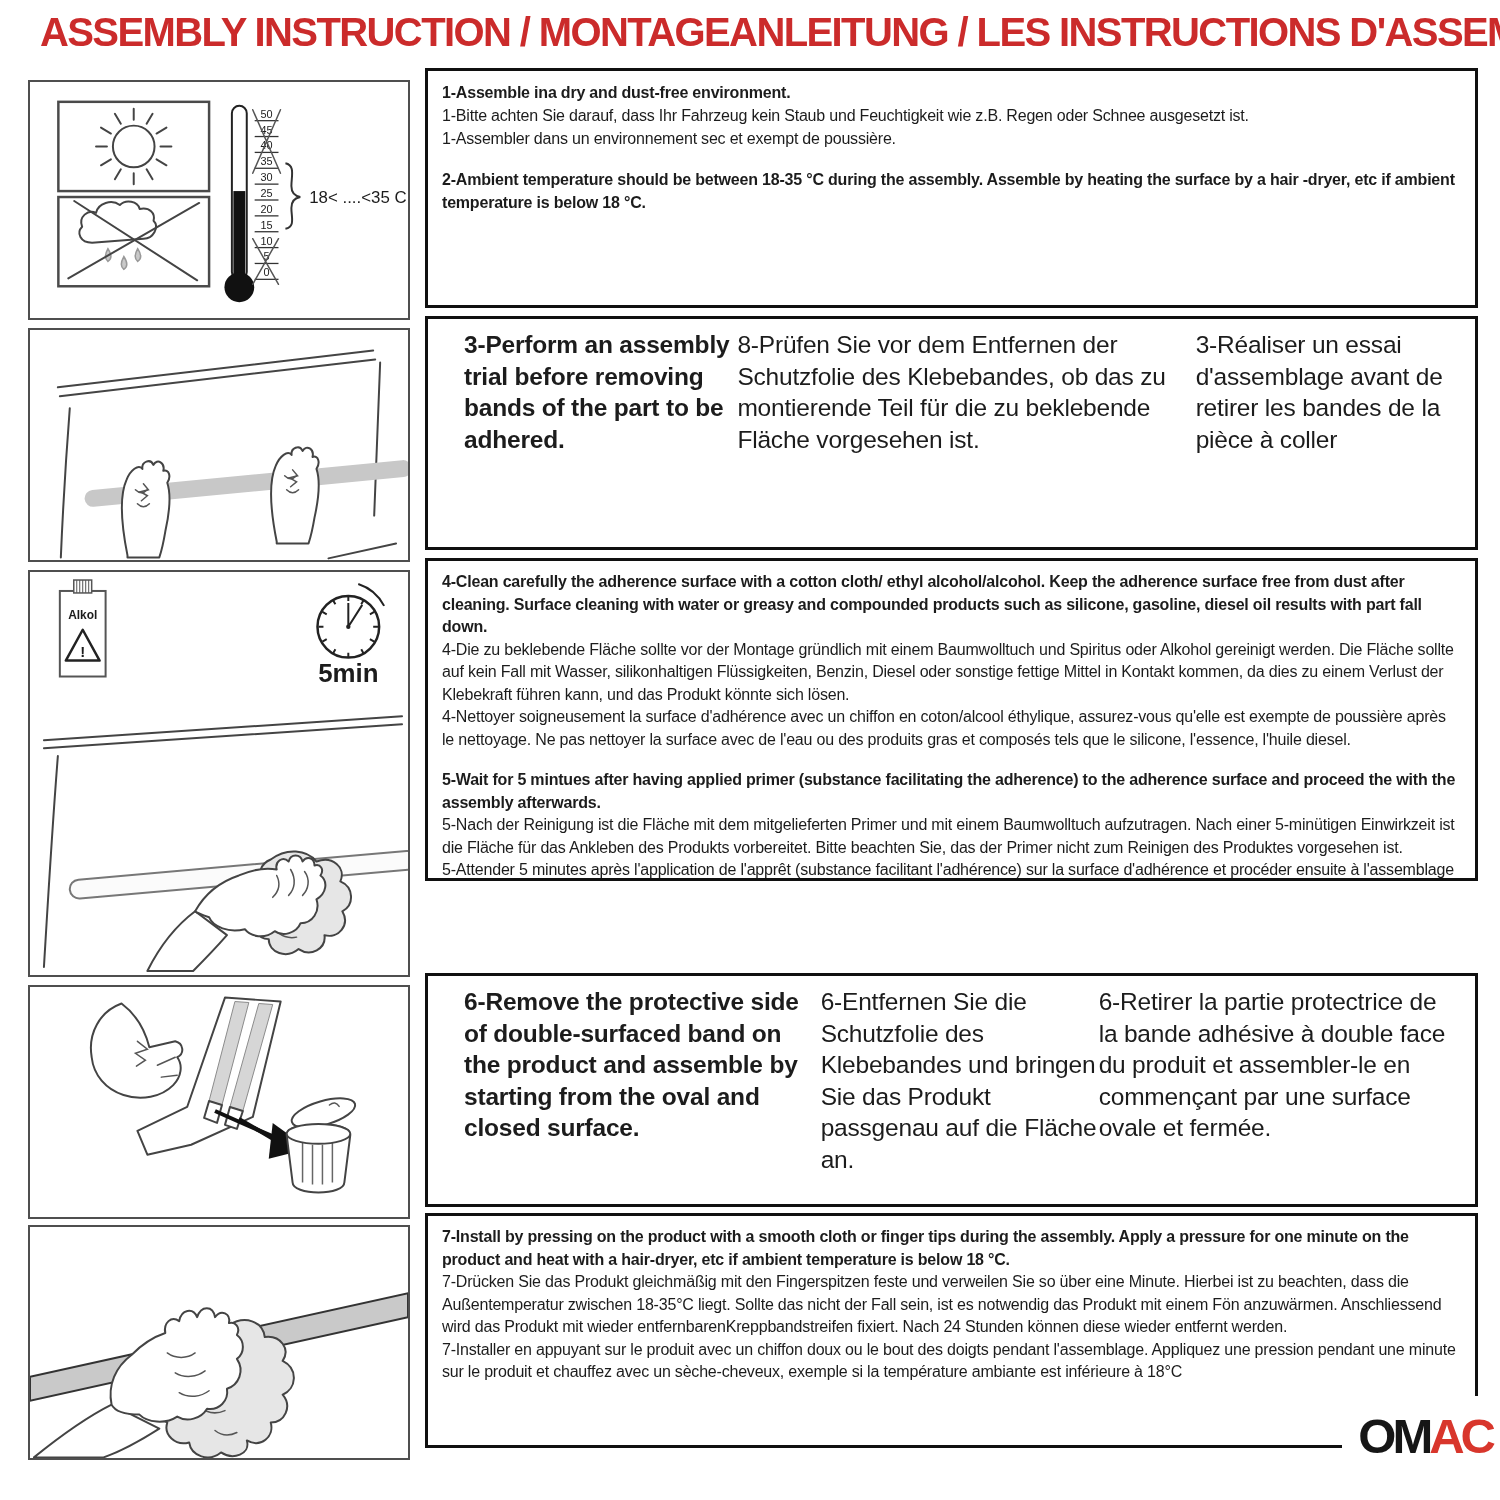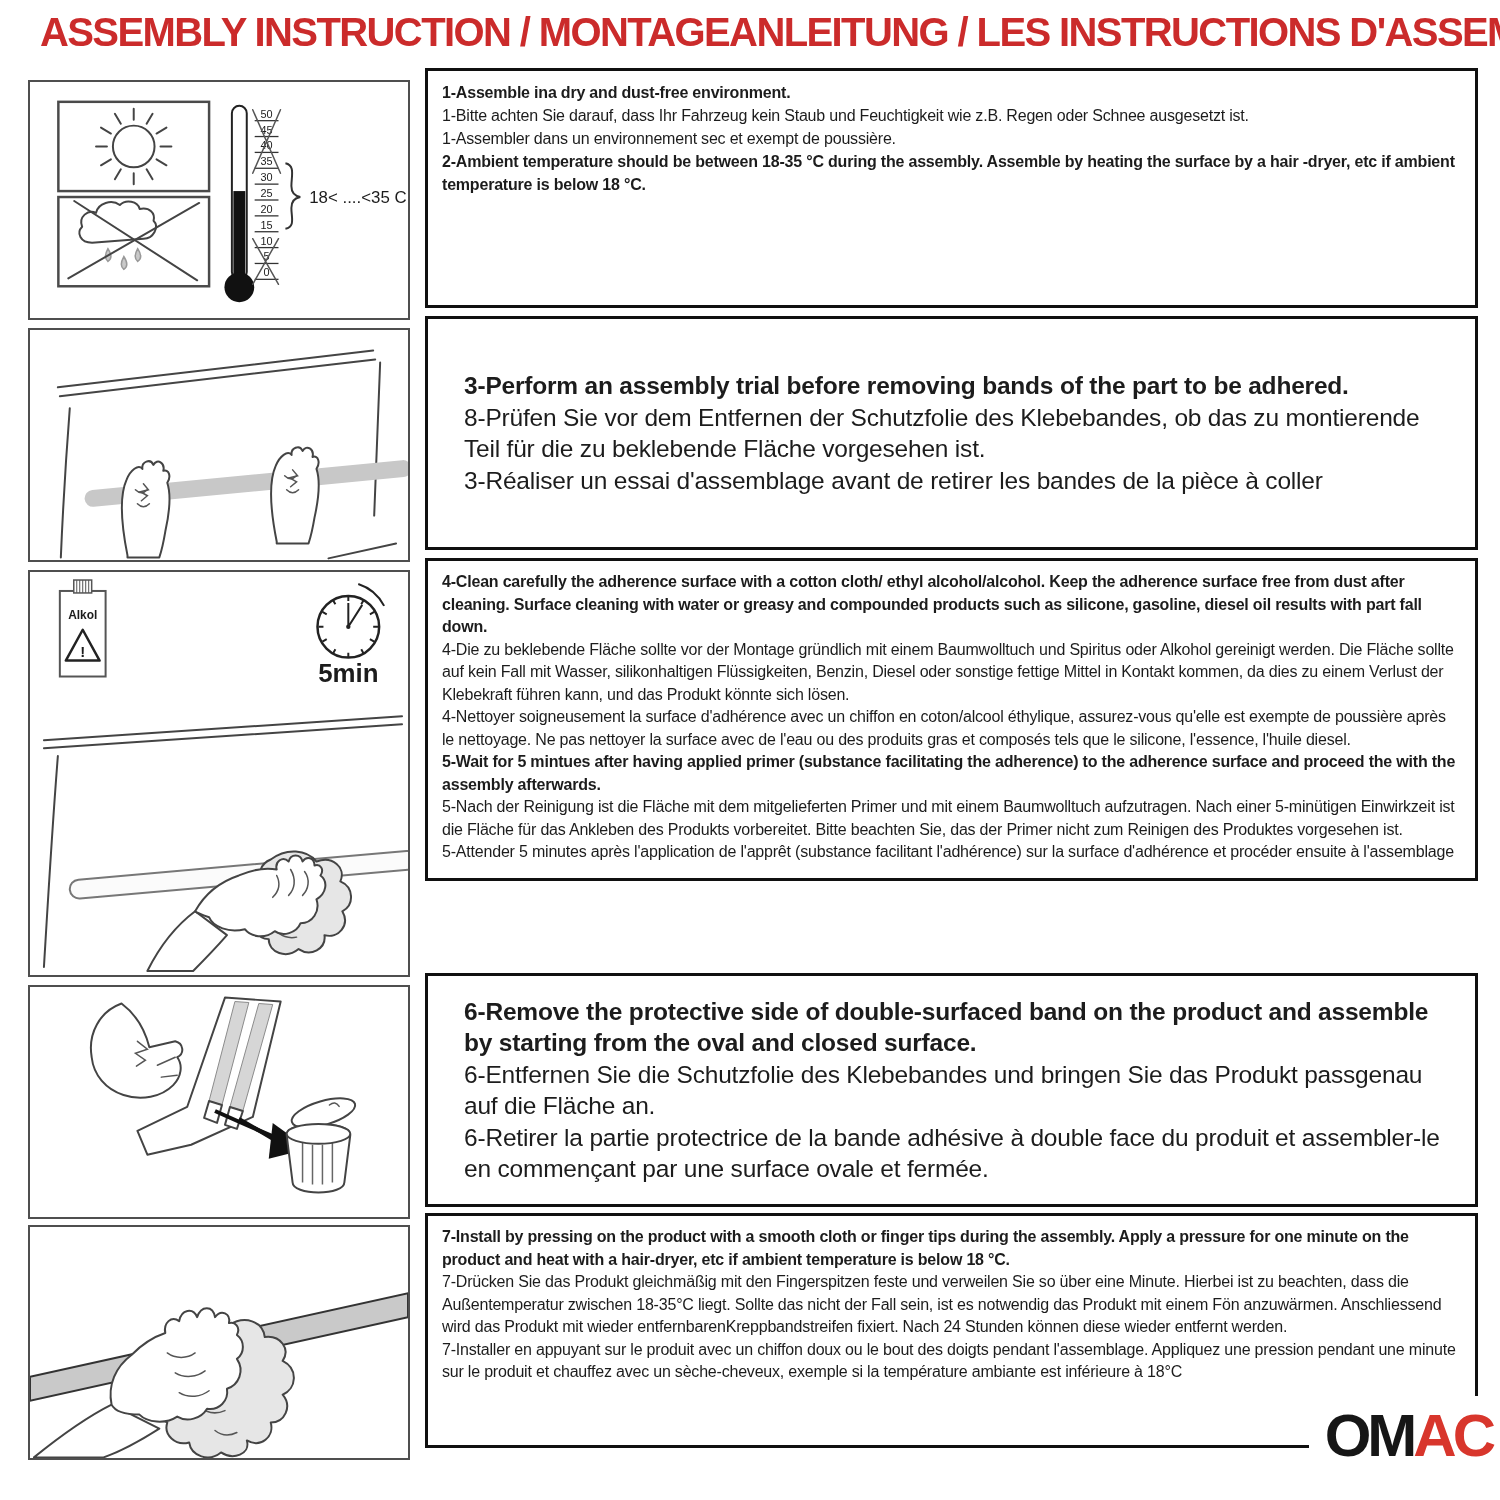--- a/index.html
+++ b/index.html
@@ -9,35 +9,35 @@
   .title { position:absolute; left:40px; top:10px; font-size:40px; font-weight:700;
            letter-spacing:-1.6px; color:#cb2b2b; white-space:nowrap; }
 
   .row { position:absolute; left:0; width:1500px; }
   .illus { position:absolute; left:28px; width:382px; border:2px solid #4f4f4f; background:#fff; overflow:hidden;margin-top:12px; }
   .illus svg { display:block; width:100%; height:100%; }
   .textbox { position:absolute; left:425px; width:1053px; border:3px solid #101010;
              background:#fff; padding:10px 14px; overflow:hidden; }
   .textbox p { font-size:16px; line-height:23px; letter-spacing:-0.2px; }
   .textbox p.b { font-weight:700; }
-  .textbox p.gap { }
-  .textbox.big { display:flex; flex-direction:column; justify-content:center;padding-left:36px; }
+  .textbox p.gap { margin-top:18px; }
+  .textbox.big { display:flex; flex-direction:row; justify-content:center;padding-left:36px; }
   .textbox.big p { font-size:24.5px; line-height:31.5px; }
   .textbox.mid p { line-height:22.5px; }
 
   svg text { font-family:"Liberation Sans", sans-serif; fill:#1c1c1c; }
   .ln { fill:none; stroke:#444; stroke-width:2; stroke-linecap:round; stroke-linejoin:round; }
   .lnthin { fill:none; stroke:#555; stroke-width:1.5; stroke-linecap:round; }
   .frame { fill:#fff; stroke:#4a4a4a; stroke-width:2.5; }
   .white { fill:#fff; stroke:#444; stroke-width:2; stroke-linejoin:round; }
   .grayfill { fill:#d6d6d6; stroke:#8a8a8a; stroke-width:1; }
   .cloth { fill:#e6e6e6; stroke:#444; stroke-width:2; stroke-linejoin:round; }
 
   .logo { position:absolute; right:6px; top:1396px; background:#fff; padding:0 2px 0 16px;
-          font-weight:700; font-size:60px; letter-spacing:-4px; line-height:80px; white-space:nowrap; }
+          font-weight:700; font-size:49px; letter-spacing:-4px; line-height:80px; white-space:nowrap; }
   .logo .lb { color:#161616; }
   .logo .lr { color:#d8362c; }
 </style>
 </head>
 <body>
 
 <h1 class="title">ASSEMBLY INSTRUCTION / MONTAGEANLEITUNG / LES INSTRUCTIONS D'ASSEMBLAGE</h1>
 
 <section class="row" style="top:68px;height:240px">
   <div class="illus" style="height:240px">

